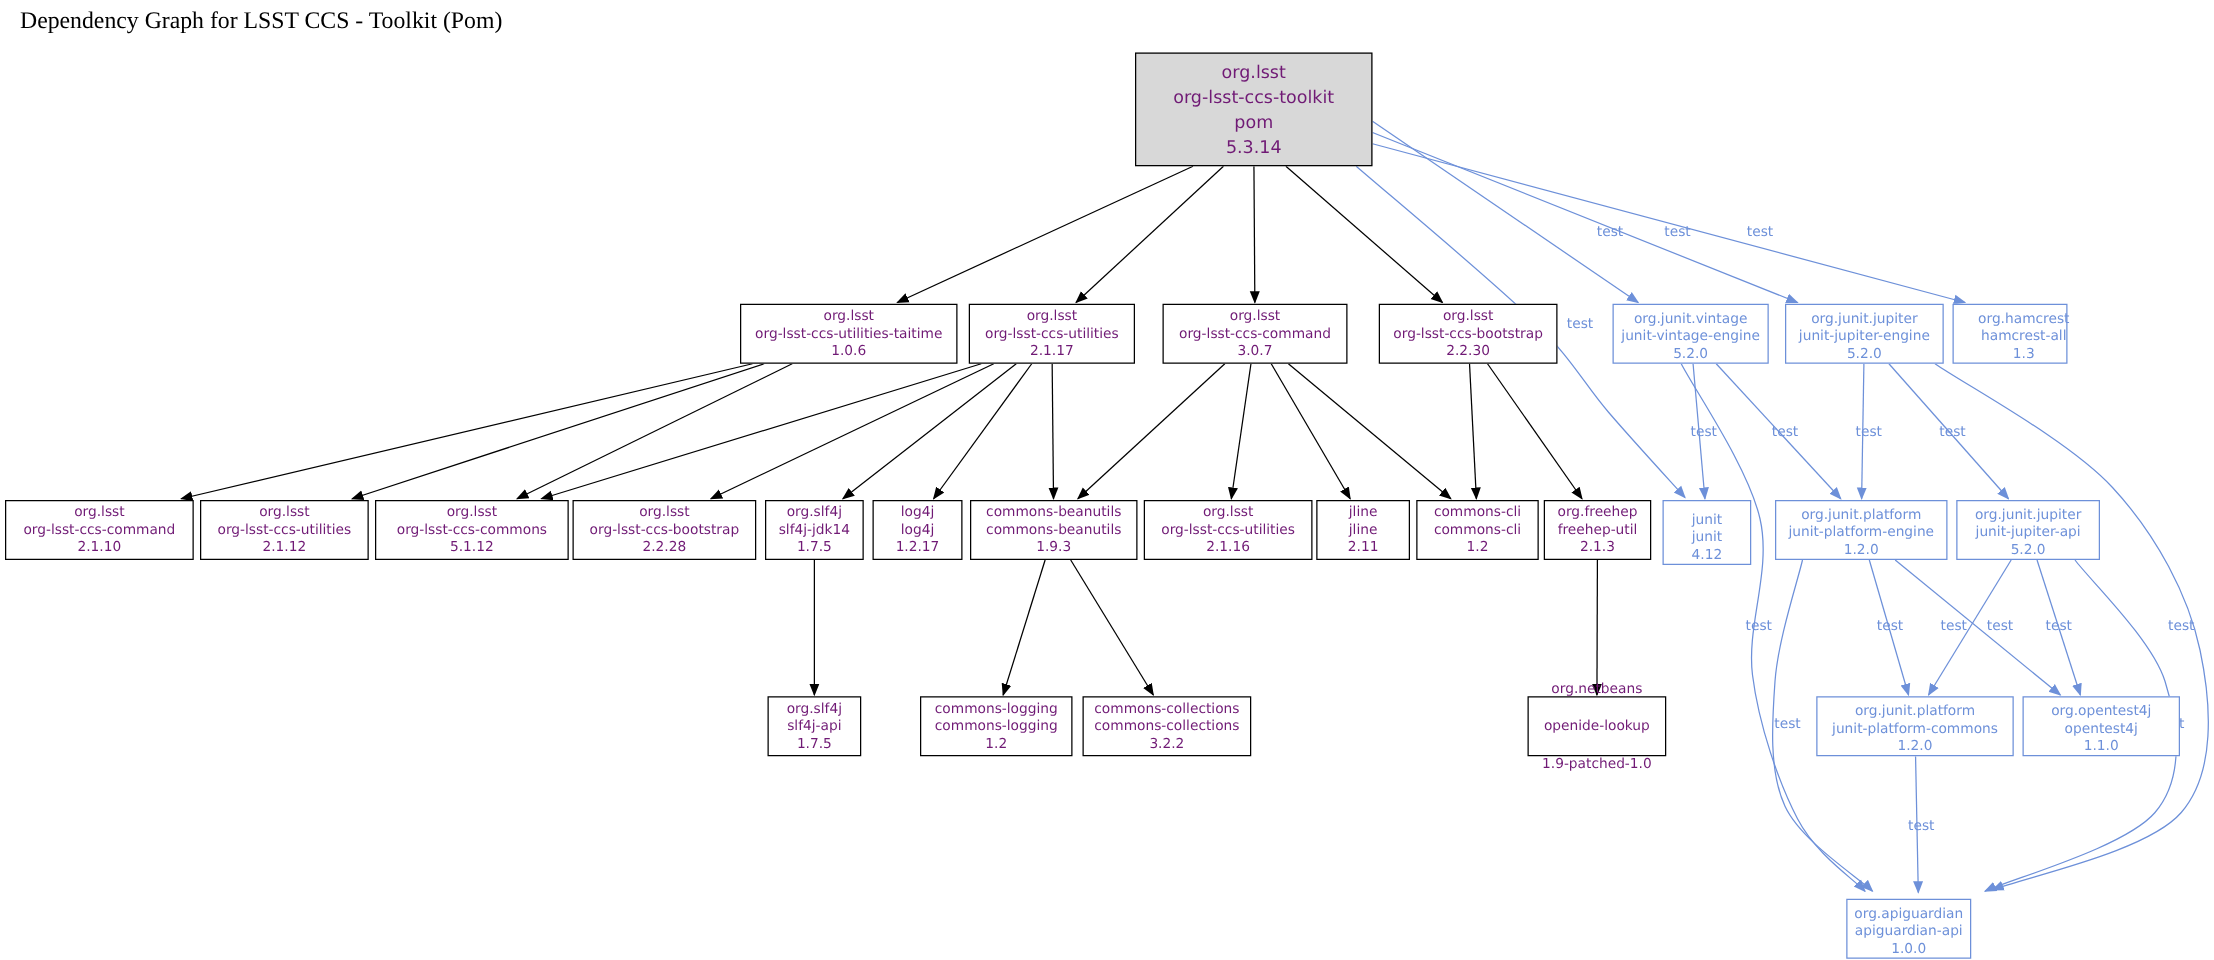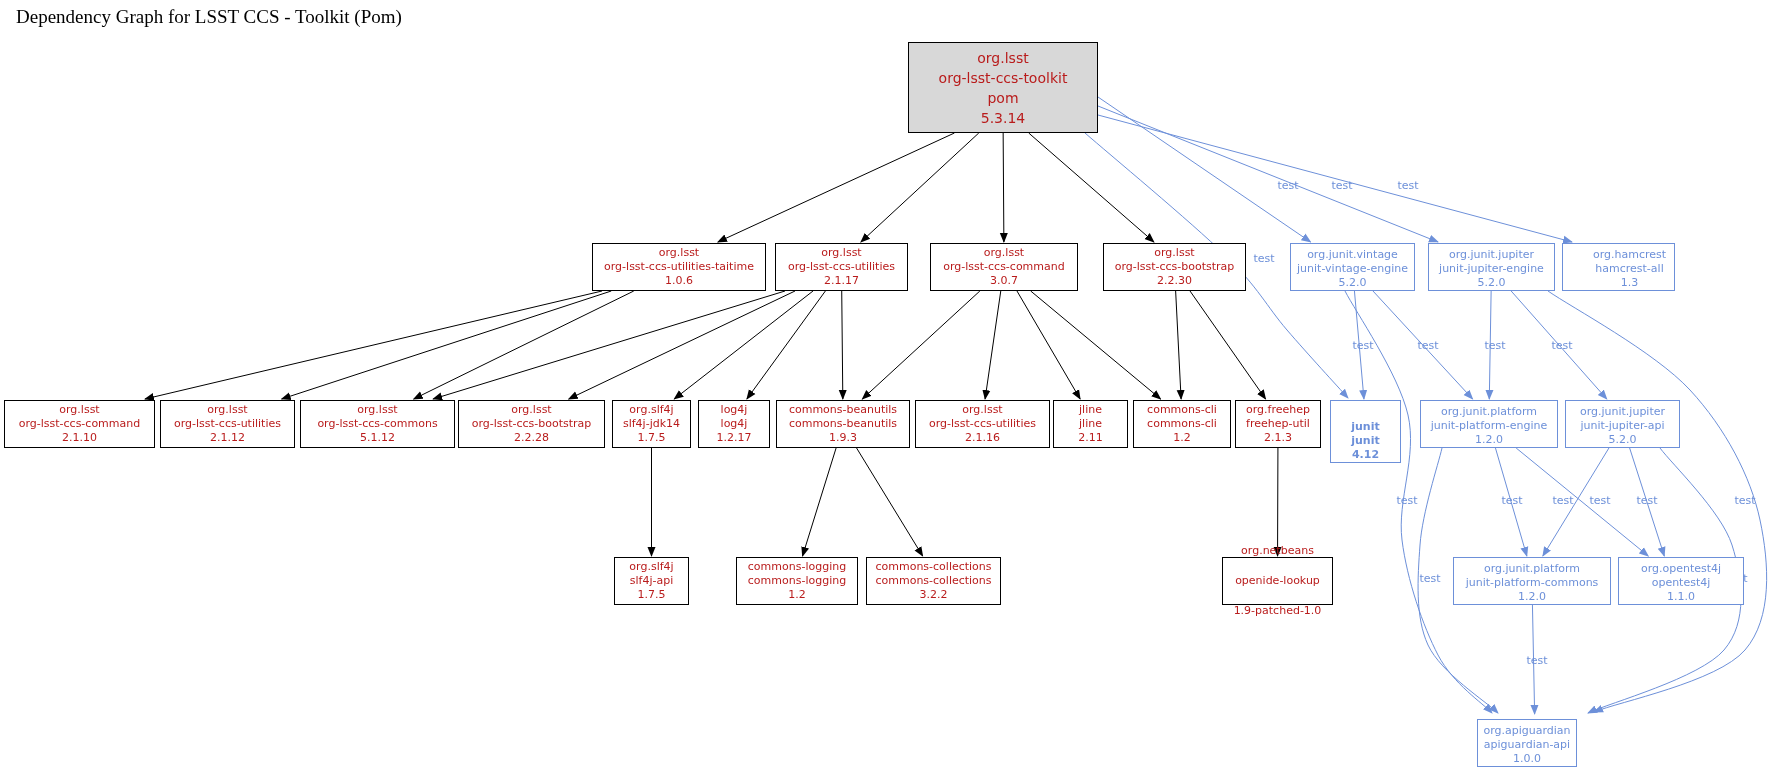--- a/index.html
+++ b/index.html
@@ -3,21 +3,21 @@
 <meta charset="utf-8">
 <style>
   html,body{margin:0;padding:0;background:#ffffff;}
   .canvas{position:relative;width:1771px;height:768px;background:#ffffff;overflow:hidden;
           font-family:"DejaVu Sans","Liberation Sans",sans-serif;}
   .title{position:absolute;left:16px;top:6px;margin:0;font-family:"Liberation Serif","DejaVu Serif",serif;
          font-weight:normal;font-size:19px;color:#000;white-space:nowrap;}
   #edges{position:absolute;left:0;top:0;width:1771px;height:768px;}
   .node{position:absolute;box-sizing:border-box;background:#ffffff;border:1px solid #000;
         display:flex;flex-direction:column;justify-content:center;align-items:center;
-        text-align:center;font-size:11px;line-height:14px;color:#b91c1c;cursor:pointer;}
+        text-align:center;font-size:11px;line-height:14px;color:#701a75;cursor:pointer;}
   .node.root{background:#d8d8d8;font-size:14px;line-height:20px;}
   .node.test{border-color:var(--test);color:var(--test);justify-content:flex-end;}
   .nline{white-space:nowrap;}
   .edge-label{font-size:11px;fill:var(--test);font-family:"DejaVu Sans","Liberation Sans",sans-serif;}
 </style>
 </head>
 <body>
 
 <div class="canvas">
   <h1 class="title">Dependency Graph for LSST CCS - Toolkit (Pom)</h1>
@@ -117,21 +117,21 @@
       <div class="node test" style="left: 1290px; top: 243px; width: 125px; height: 48px;">
         <div class="nline">org.junit.vintage</div>
         <div class="nline">junit-vintage-engine</div>
         <div class="nline">5.2.0</div>
       </div>
       <div class="node test" style="left: 1428px; top: 243px; width: 127px; height: 48px;">
         <div class="nline">org.junit.jupiter</div>
         <div class="nline">junit-jupiter-engine</div>
         <div class="nline">5.2.0</div>
       </div>
-      <div class="node test" style="left: 1562px; top: 243px; width: 113px; height: 48px; padding-left: 22px;">
+      <div class="node test" style="left: 1562px; top: 243px; width: 92px; height: 48px; padding-left: 22px;">
         <div class="nline">org.hamcrest</div>
         <div class="nline">hamcrest-all</div>
         <div class="nline">1.3</div>
       </div>
       <div class="node normal" style="left: 4px; top: 400px; width: 151px; height: 48px;">
         <div class="nline">org.lsst</div>
         <div class="nline">org-lsst-ccs-command</div>
         <div class="nline">2.1.10</div>
       </div>
       <div class="node normal" style="left: 160px; top: 400px; width: 135px; height: 48px;">
@@ -177,21 +177,21 @@
       <div class="node normal" style="left: 1133px; top: 400px; width: 98px; height: 48px;">
         <div class="nline">commons-cli</div>
         <div class="nline">commons-cli</div>
         <div class="nline">1.2</div>
       </div>
       <div class="node normal" style="left: 1235px; top: 400px; width: 86px; height: 48px;">
         <div class="nline">org.freehep</div>
         <div class="nline">freehep-util</div>
         <div class="nline">2.1.3</div>
       </div>
-      <div class="node test" style="left: 1330px; top: 400px; width: 71px; height: 63px; font-weight: bold;">
+      <div class="node test" style="left: 1330px; top: 400px; width: 71px; height: 52px;">
         <div class="nline">junit</div>
         <div class="nline">junit</div>
         <div class="nline">4.12</div>
       </div>
       <div class="node test" style="left: 1420px; top: 400px; width: 138px; height: 48px;">
         <div class="nline">org.junit.platform</div>
         <div class="nline">junit-platform-engine</div>
         <div class="nline">1.2.0</div>
       </div>
       <div class="node test" style="left: 1565px; top: 400px; width: 115px; height: 48px;">

